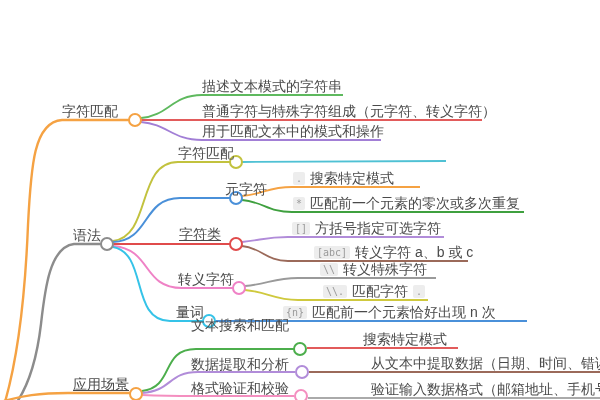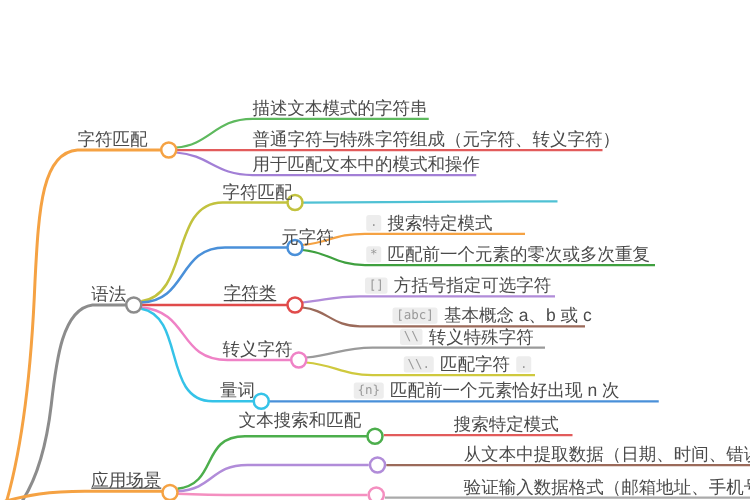--- a/index.html
+++ b/index.html
@@ -91,40 +91,42 @@
     <span>匹配前一个元素的零次或多次重复</span>
   </div>
 
   <div class="label" style="left:179px; top:226px;text-decoration:underline;">字符类</div>
   <div class="label leaf-row" style="left:292px; top:220px;">
     <span class="chip">[]</span>
     <span>方括号指定可选字符</span>
   </div>
   <div class="label leaf-row" style="left:290px; top:244px;margin-left:24px;">
     <span class="chip">[abc]</span>
-    <span>基本概念 a、b 或 c</span>
+    <span>转义字符 a、b 或 c</span>
   </div>
 
   <div class="label" style="left:178px; top:271px;">转义字符</div>
   <div class="label leaf-row" style="left:320px; top:261px;">
     <span class="chip">\\</span>
     <span>转义特殊字符</span>
   </div>
   <div class="label leaf-row" style="left:323px; top:283px;">
     <span class="chip">\\.</span>
     <span>匹配字符</span>
     <span class="chip">.</span>
   </div>
 
   <div class="label" style="left:176px; top:304px;">量词</div>
   <div class="label leaf-row" style="left:283px; top:304px;">
     <span class="chip">{n}</span>
     <span>匹配前一个元素恰好出现 n 次</span>
   </div>
 
-  <div class="label" style="left:191px; top:328px;">文本搜索和匹配</div>
+  <div class="label" style="left:191px; top:317px;">文本搜索和匹配</div>
   <div class="label" style="left:363px; top:331px;">搜索特定模式</div>
 
+  <div class="label" style="left:191px; top:356px;">数据提取和分析</div>
   <div class="label" style="left:371px; top:355px;">从文本中提取数据（日期、时间、错误信</div>
 
+  <div class="label" style="left:191px; top:380px;">格式验证和校验</div>
   <div class="label" style="left:371px; top:381px;">验证输入数据格式（邮箱地址、手机号码</div>
 
 </div>
 
 </body></html>

